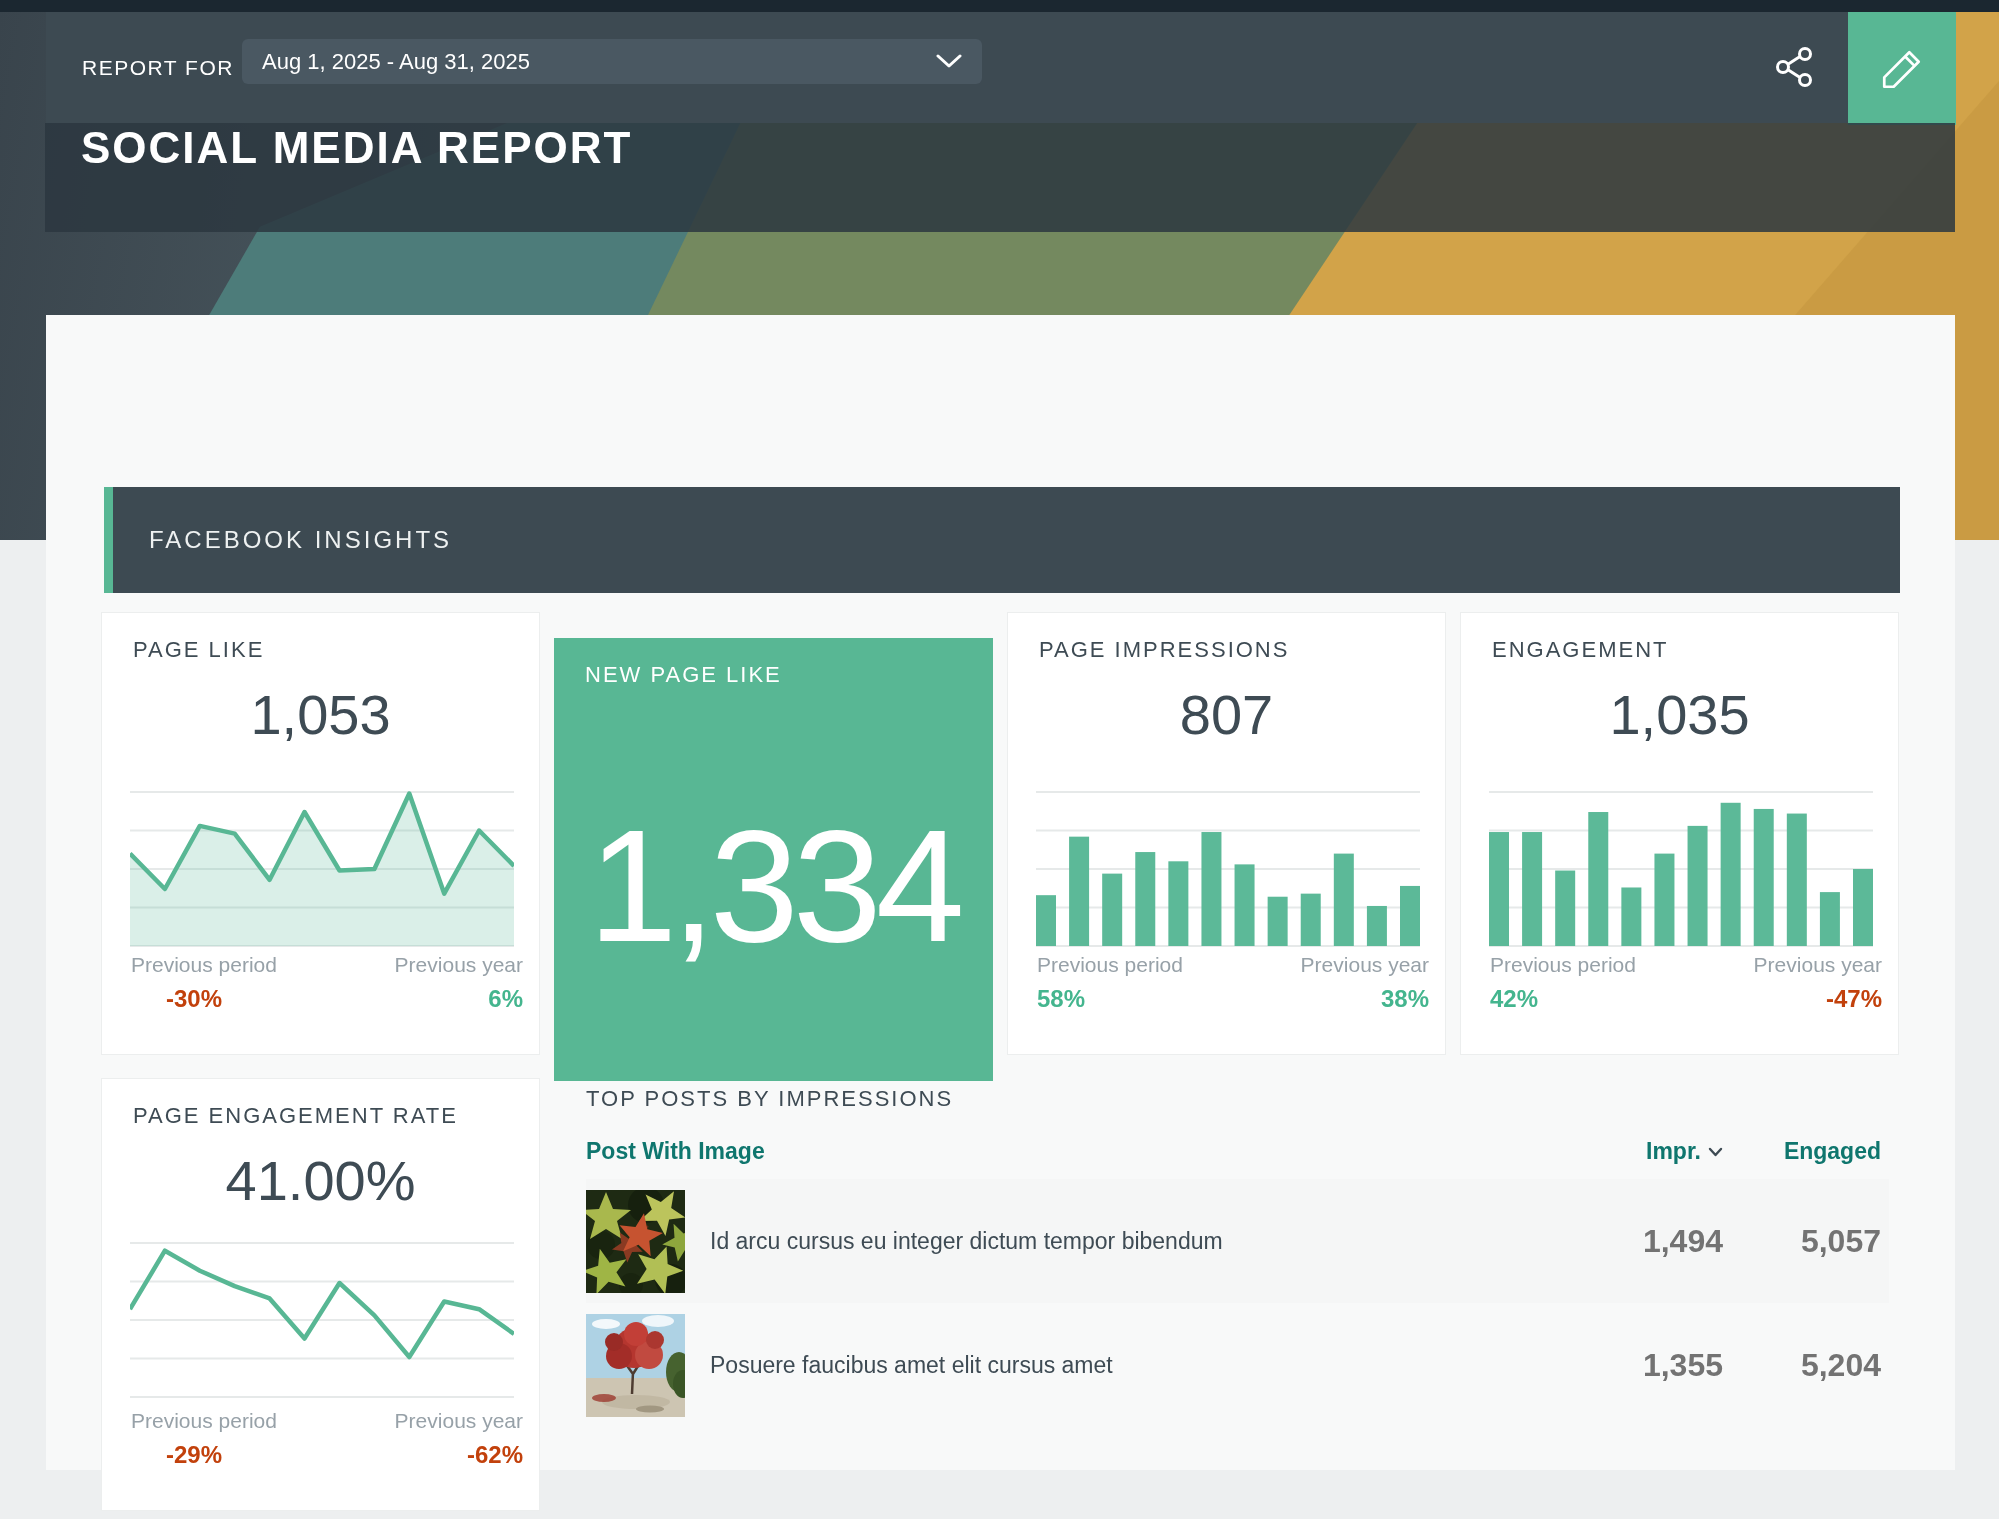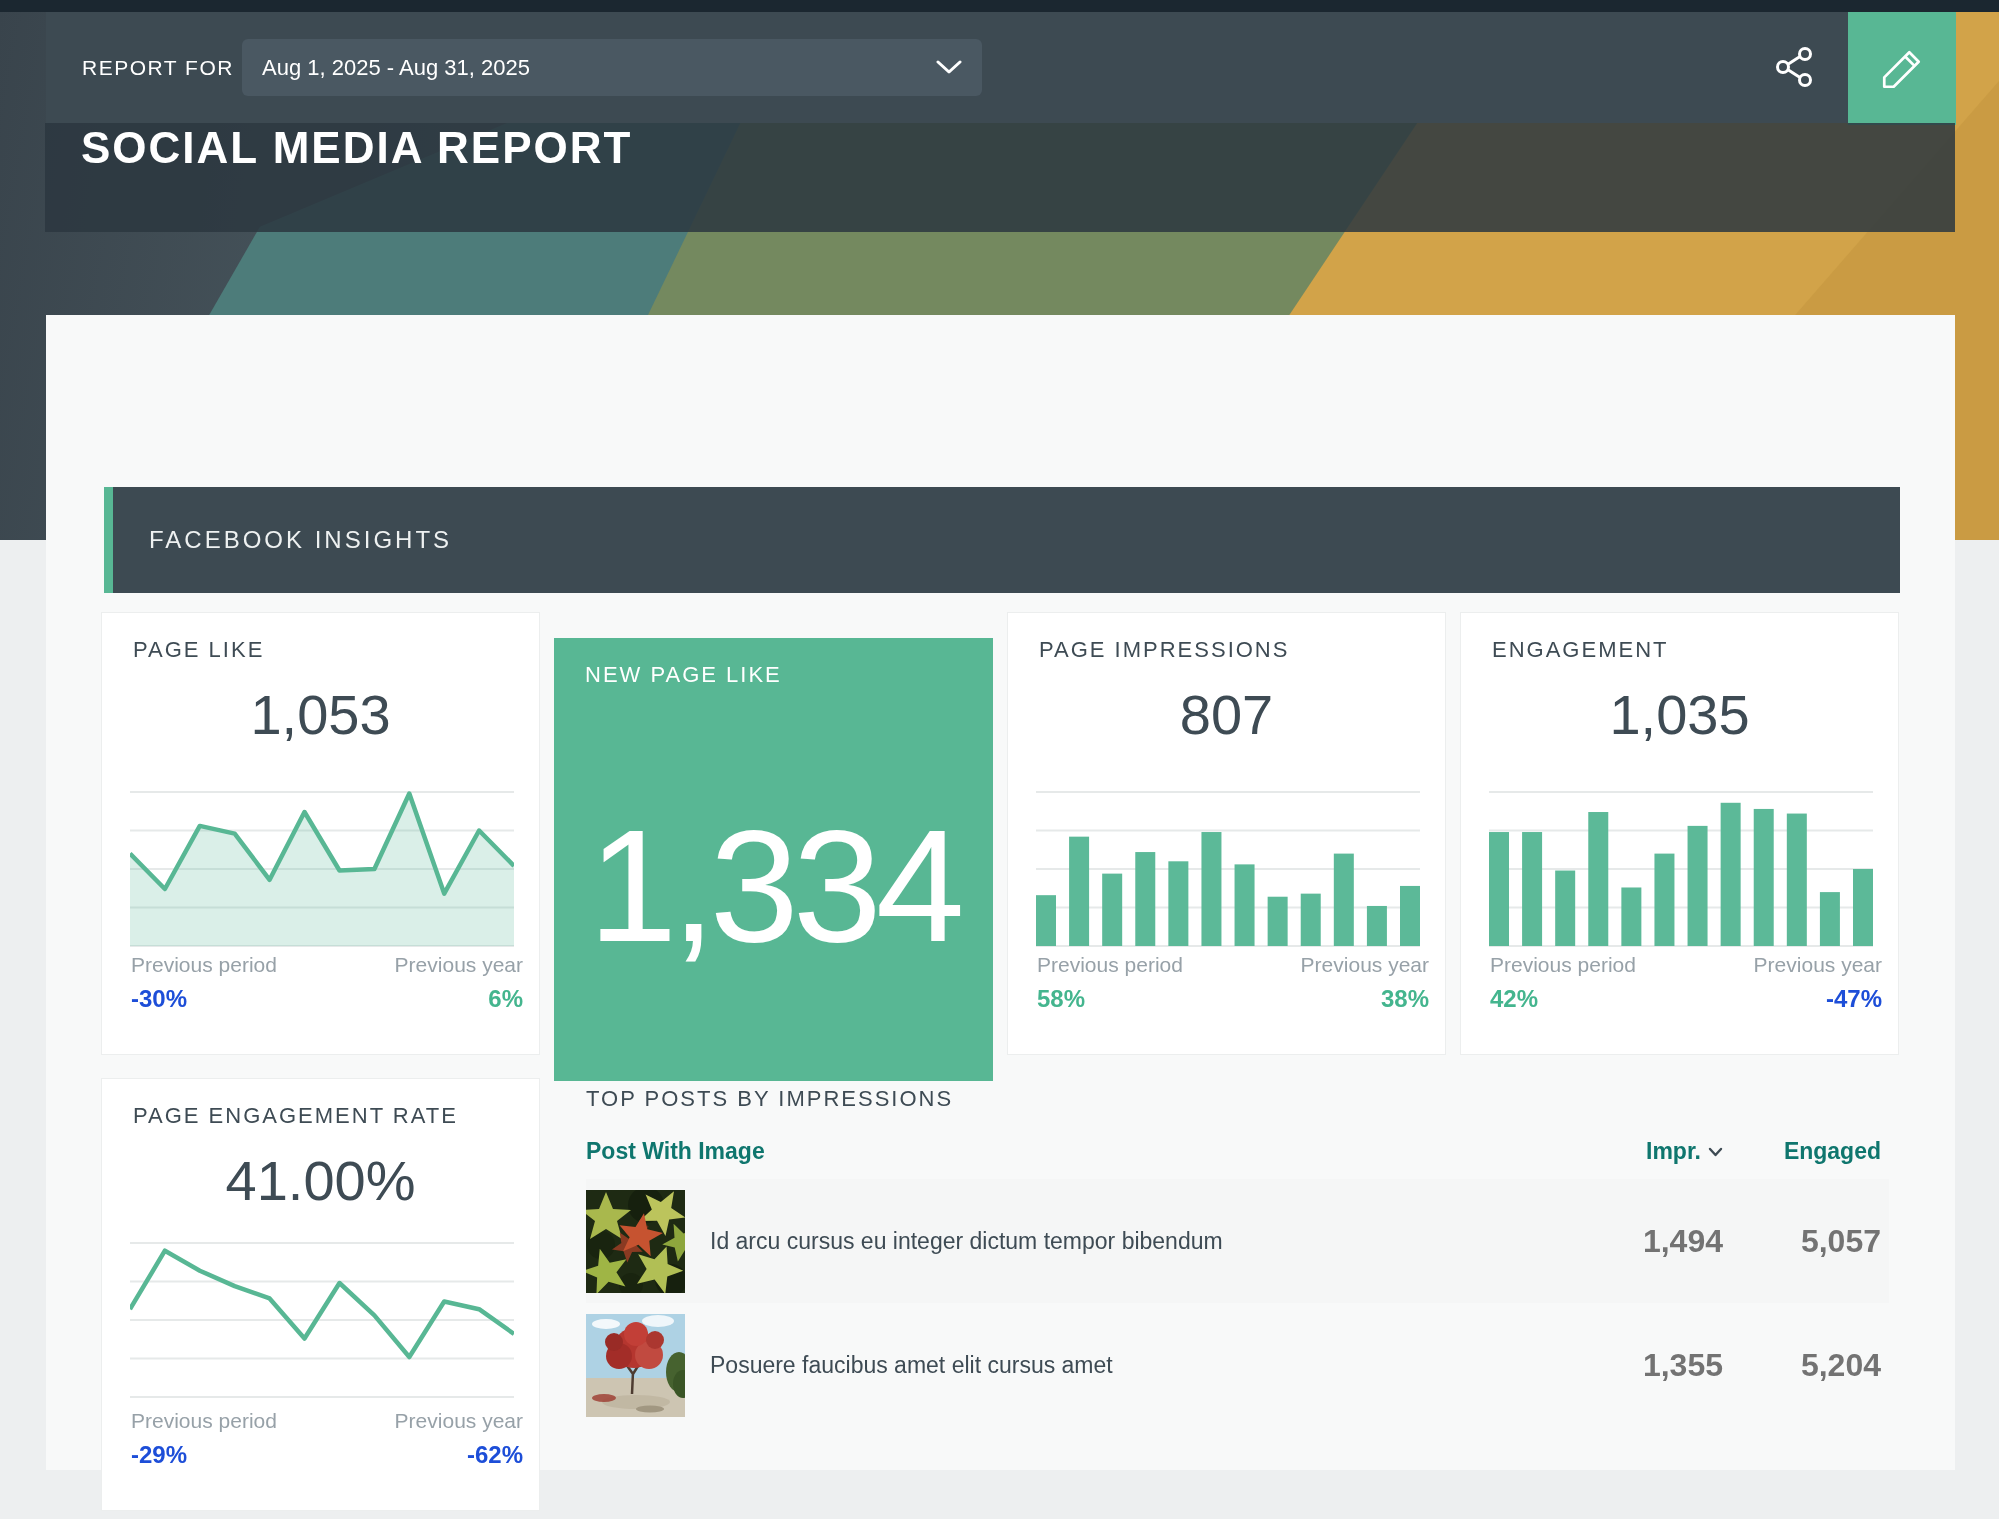--- a/index.html
+++ b/index.html
@@ -14,21 +14,21 @@
   .poly-gold{background:#d2a349;clip-path:polygon(57% 100%,75% 0,100% 0,100% 100%);}
   .poly-gold2{background:#c3953e;opacity:.55;clip-path:polygon(100% 15%,80% 100%,100% 100%);}
   .topstrip{position:absolute;left:0;top:0;width:100%;height:12px;background:#1b2730;}
 
   
   .sheet{position:absolute;left:46px;top:315px;width:1909px;height:1155px;background:#f8f9f9;}
 
   
   .bar1{position:absolute;left:46px;top:12px;width:1802px;height:111px;background:#3d4a52;display:flex;align-items:center;}
   .report-for{color:#ffffff;font-size:21px;letter-spacing:1.5px;margin-left:36px;white-space:nowrap;}
-  .daterange{position:absolute;left:196px;top:27px;width:740px;height:57px;background:#4a5862;border:none;border-radius:6px;
+  .daterange{position:absolute;left:196px;top:27px;width:740px;height:45px;background:#4a5862;border:none;border-radius:6px;
     display:flex;align-items:center;justify-content:space-between;padding:0 20px;box-sizing:border-box;
     color:#ffffff;font-size:22px;font-family:"Liberation Sans",sans-serif;cursor:pointer;}
   .share-btn{position:absolute;right:28px;top:30px;width:52px;height:52px;background:transparent;border:none;cursor:pointer;padding:0;}
   .edit-btn{position:absolute;left:1848px;top:12px;width:108px;height:113px;background:#58b794;border:none;cursor:pointer;
     display:flex;align-items:center;justify-content:center;}
   .bar2{position:absolute;left:45px;top:123px;width:1910px;height:109px;background:rgba(44,55,63,.85);display:flex;align-items:flex-start;}
   .page-title{color:#ffffff;font-size:44px;font-weight:bold;letter-spacing:2px;margin:0 0 0 36px;}
 
   
   .insights-bar{position:absolute;left:104px;top:487px;width:1796px;height:106px;background:#3d4a52;display:flex;align-items:center;}
@@ -45,21 +45,21 @@
   .ctitle{position:absolute;left:31px;top:24px;font-size:22px;letter-spacing:2px;color:#3e4b54;font-weight:normal;margin:0;white-space:nowrap;}
   .c2 .ctitle{color:#ffffff;}
   .cvalue{position:absolute;top:74px;left:0;width:100%;text-align:center;font-size:56px;line-height:1;color:#3e4b54;font-weight:300;}
   .bigvalue{position:absolute;top:168px;left:0;width:100%;text-align:center;font-size:160px;line-height:1;color:#ffffff;font-weight:400;letter-spacing:-6px;}
   .cchart{position:absolute;left:28px;top:178px;width:384px;height:156px;}
   .c5 .cchart{top:163px;}
   .clabels{position:absolute;left:29px;right:16px;top:340px;display:flex;justify-content:space-between;color:#97a1a8;font-size:21px;}
   .c5 .clabels{top:330px;}
   .cpcts{position:absolute;left:29px;right:16px;top:372px;display:flex;justify-content:space-between;font-size:24px;font-weight:bold;}
   .c5 .cpcts{top:362px;}
-  .pct.neg{color:#1d4ed8;}
+  .pct.neg{color:#c2410c;margin-left:35px;}
   .pct.pos{color:#44b58e;}
 
   
   .posts{position:absolute;left:578px;top:1078px;width:1303px;margin-left:8px;}
   .posts-title{margin:8px 0 0 0;font-size:22px;letter-spacing:2px;color:#3e4b54;font-weight:normal;}
   .thead{display:flex;align-items:center;margin-top:26px;padding-bottom:14px;color:#0f766e;font-size:23px;font-weight:bold;}
   .th-post{flex:1;}
   .th-impr{width:160px;text-align:right;display:flex;justify-content:flex-end;align-items:center;gap:7px;background:none;border:none;
     font:inherit;color:inherit;cursor:pointer;padding:0;}
   .th-eng{width:166px;text-align:right;padding-right:8px;box-sizing:border-box;}

